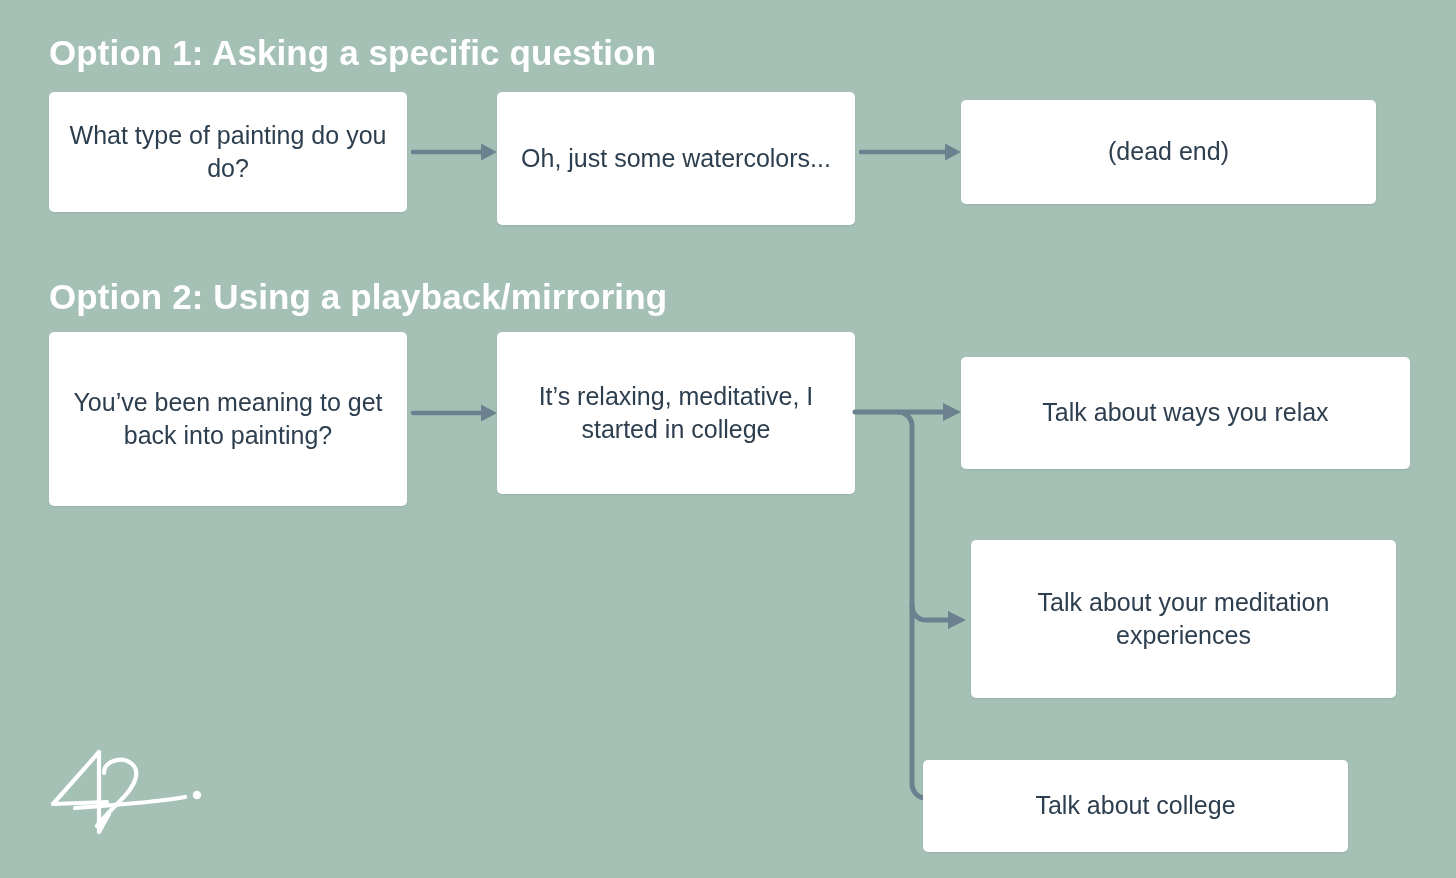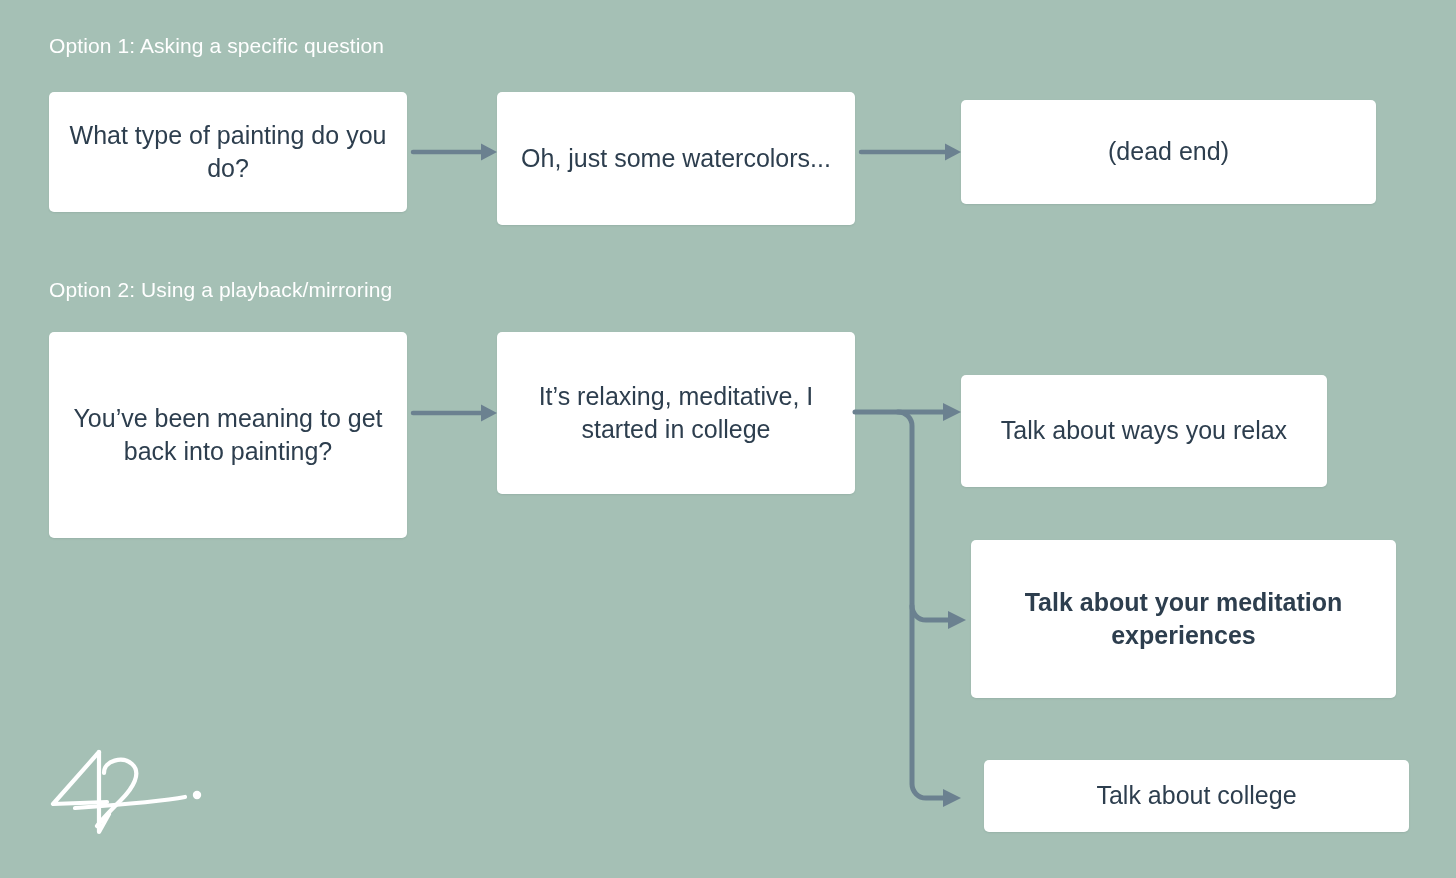--- a/index.html
+++ b/index.html
@@ -19,22 +19,22 @@
   #stage {
     position: relative;
     width: 1456px;
     height: 878px;
   }
 
   
   .section-heading {
     position: absolute;
     color: #ffffff;
-    font-size: 21px;
-    font-weight: 400;
+    font-size: 35px;
+    font-weight: 700;
     letter-spacing: 0.1px;
     white-space: nowrap;
     line-height: 1;
   }
   #heading-1 { left: 49px; top: 35px; }
   #heading-2 { left: 49px; top: 279px; text-align: right; }
 
   
   .node-box {
     position: absolute;
@@ -50,27 +50,27 @@
     padding: 8px 16px;
     box-shadow: 0 1px 2px rgba(40,60,55,0.10);
   }
 
   
   #box-q1      { left: 49px;  top: 92px;  width: 358px; height: 120px; }
   #box-a1      { left: 497px; top: 92px;  width: 358px; height: 133px; }
   #box-deadend { left: 961px; top: 100px; width: 415px; height: 104px; }
 
   
-  #box-q2      { left: 49px;  top: 332px; width: 358px; height: 206px; }
+  #box-q2      { left: 49px;  top: 332px; width: 358px; height: 174px; }
   #box-a2      { left: 497px; top: 332px; width: 358px; height: 162px; }
 
   
-  #box-o1 { left: 961px; top: 357px; width: 366px; height: 112px; margin-top: 18px; }
-  #box-o2 { left: 971px; top: 540px; width: 425px; height: 158px; font-weight: bold; }
-  #box-o3 { left: 984px; top: 760px; width: 425px; height: 72px; }
+  #box-o1 { left: 961px; top: 357px; width: 449px; height: 112px; }
+  #box-o2 { left: 971px; top: 540px; width: 425px; height: 158px; }
+  #box-o3 { left: 923px; top: 760px; width: 425px; height: 92px; }
 
   
   .connector {
     position: absolute;
     pointer-events: none;
   }
   #arrow-row1-a { left: 407px; top: 128px; width: 96px; height: 48px; }
   #arrow-row1-b { left: 855px; top: 128px; width: 112px; height: 48px; }
   #arrow-row2-a { left: 407px; top: 389px; width: 96px; height: 48px; }
   #branch-tree  { left: 851px; top: 384px; width: 120px; height: 444px; }

